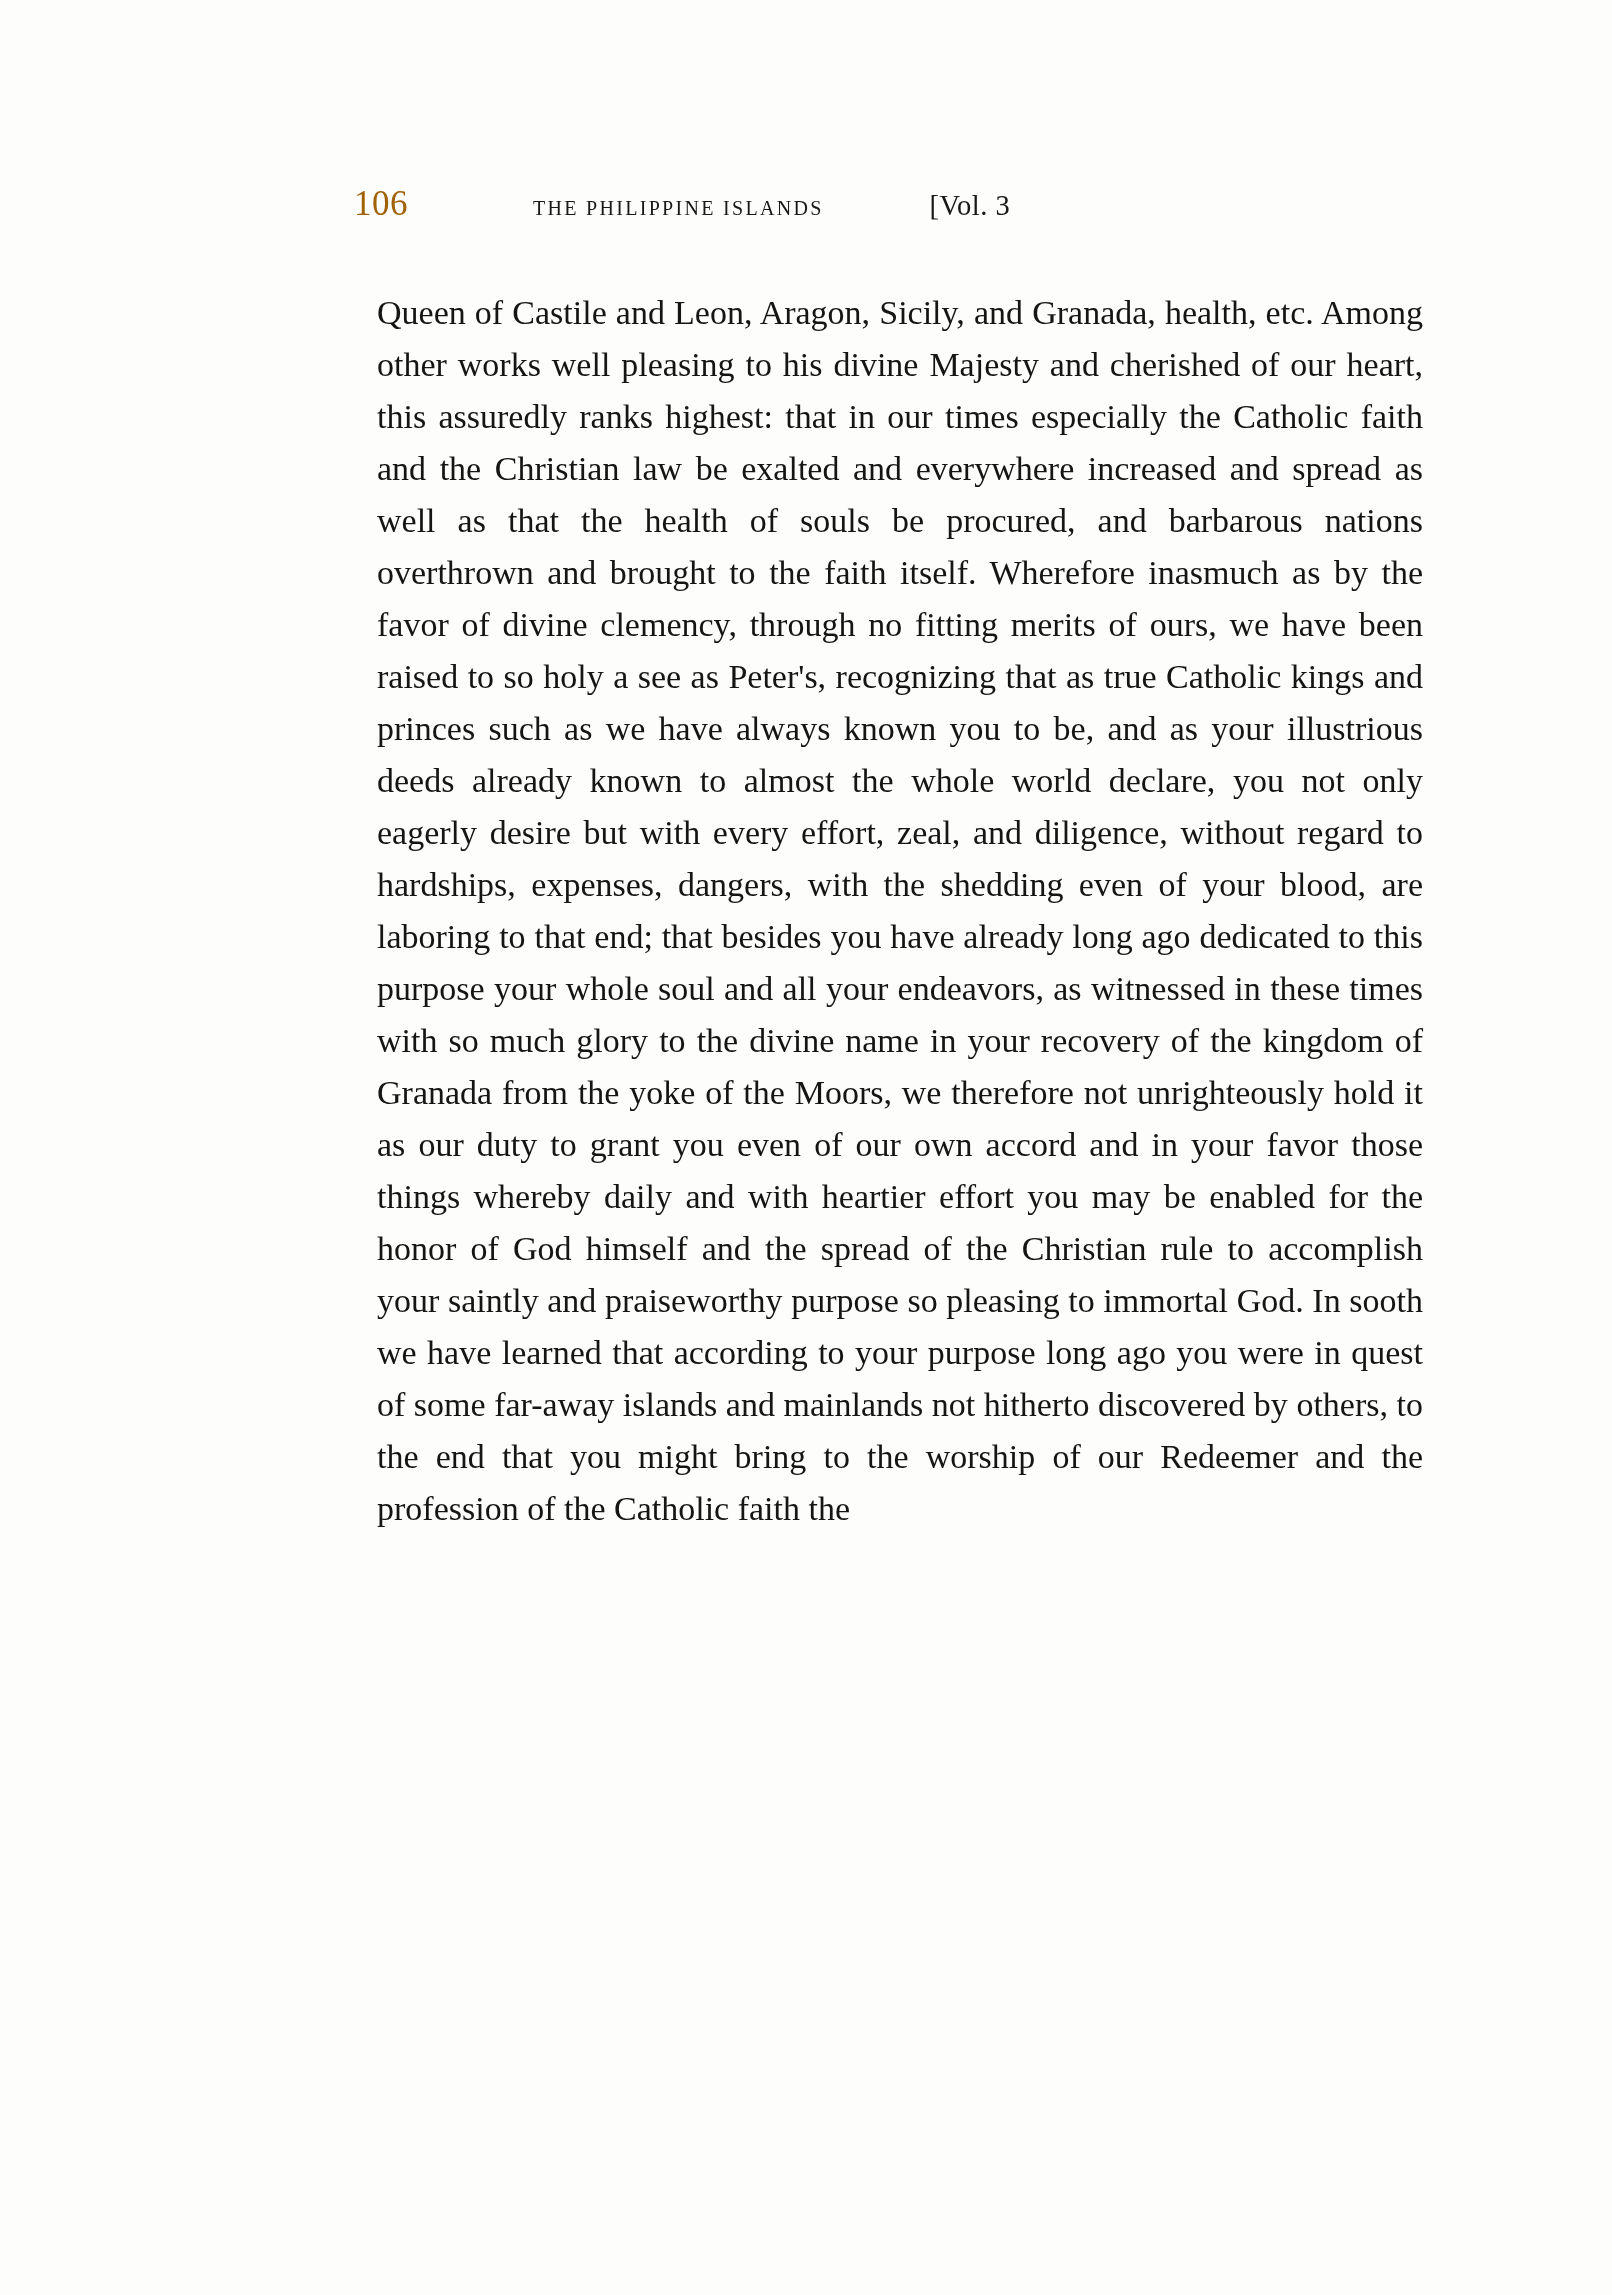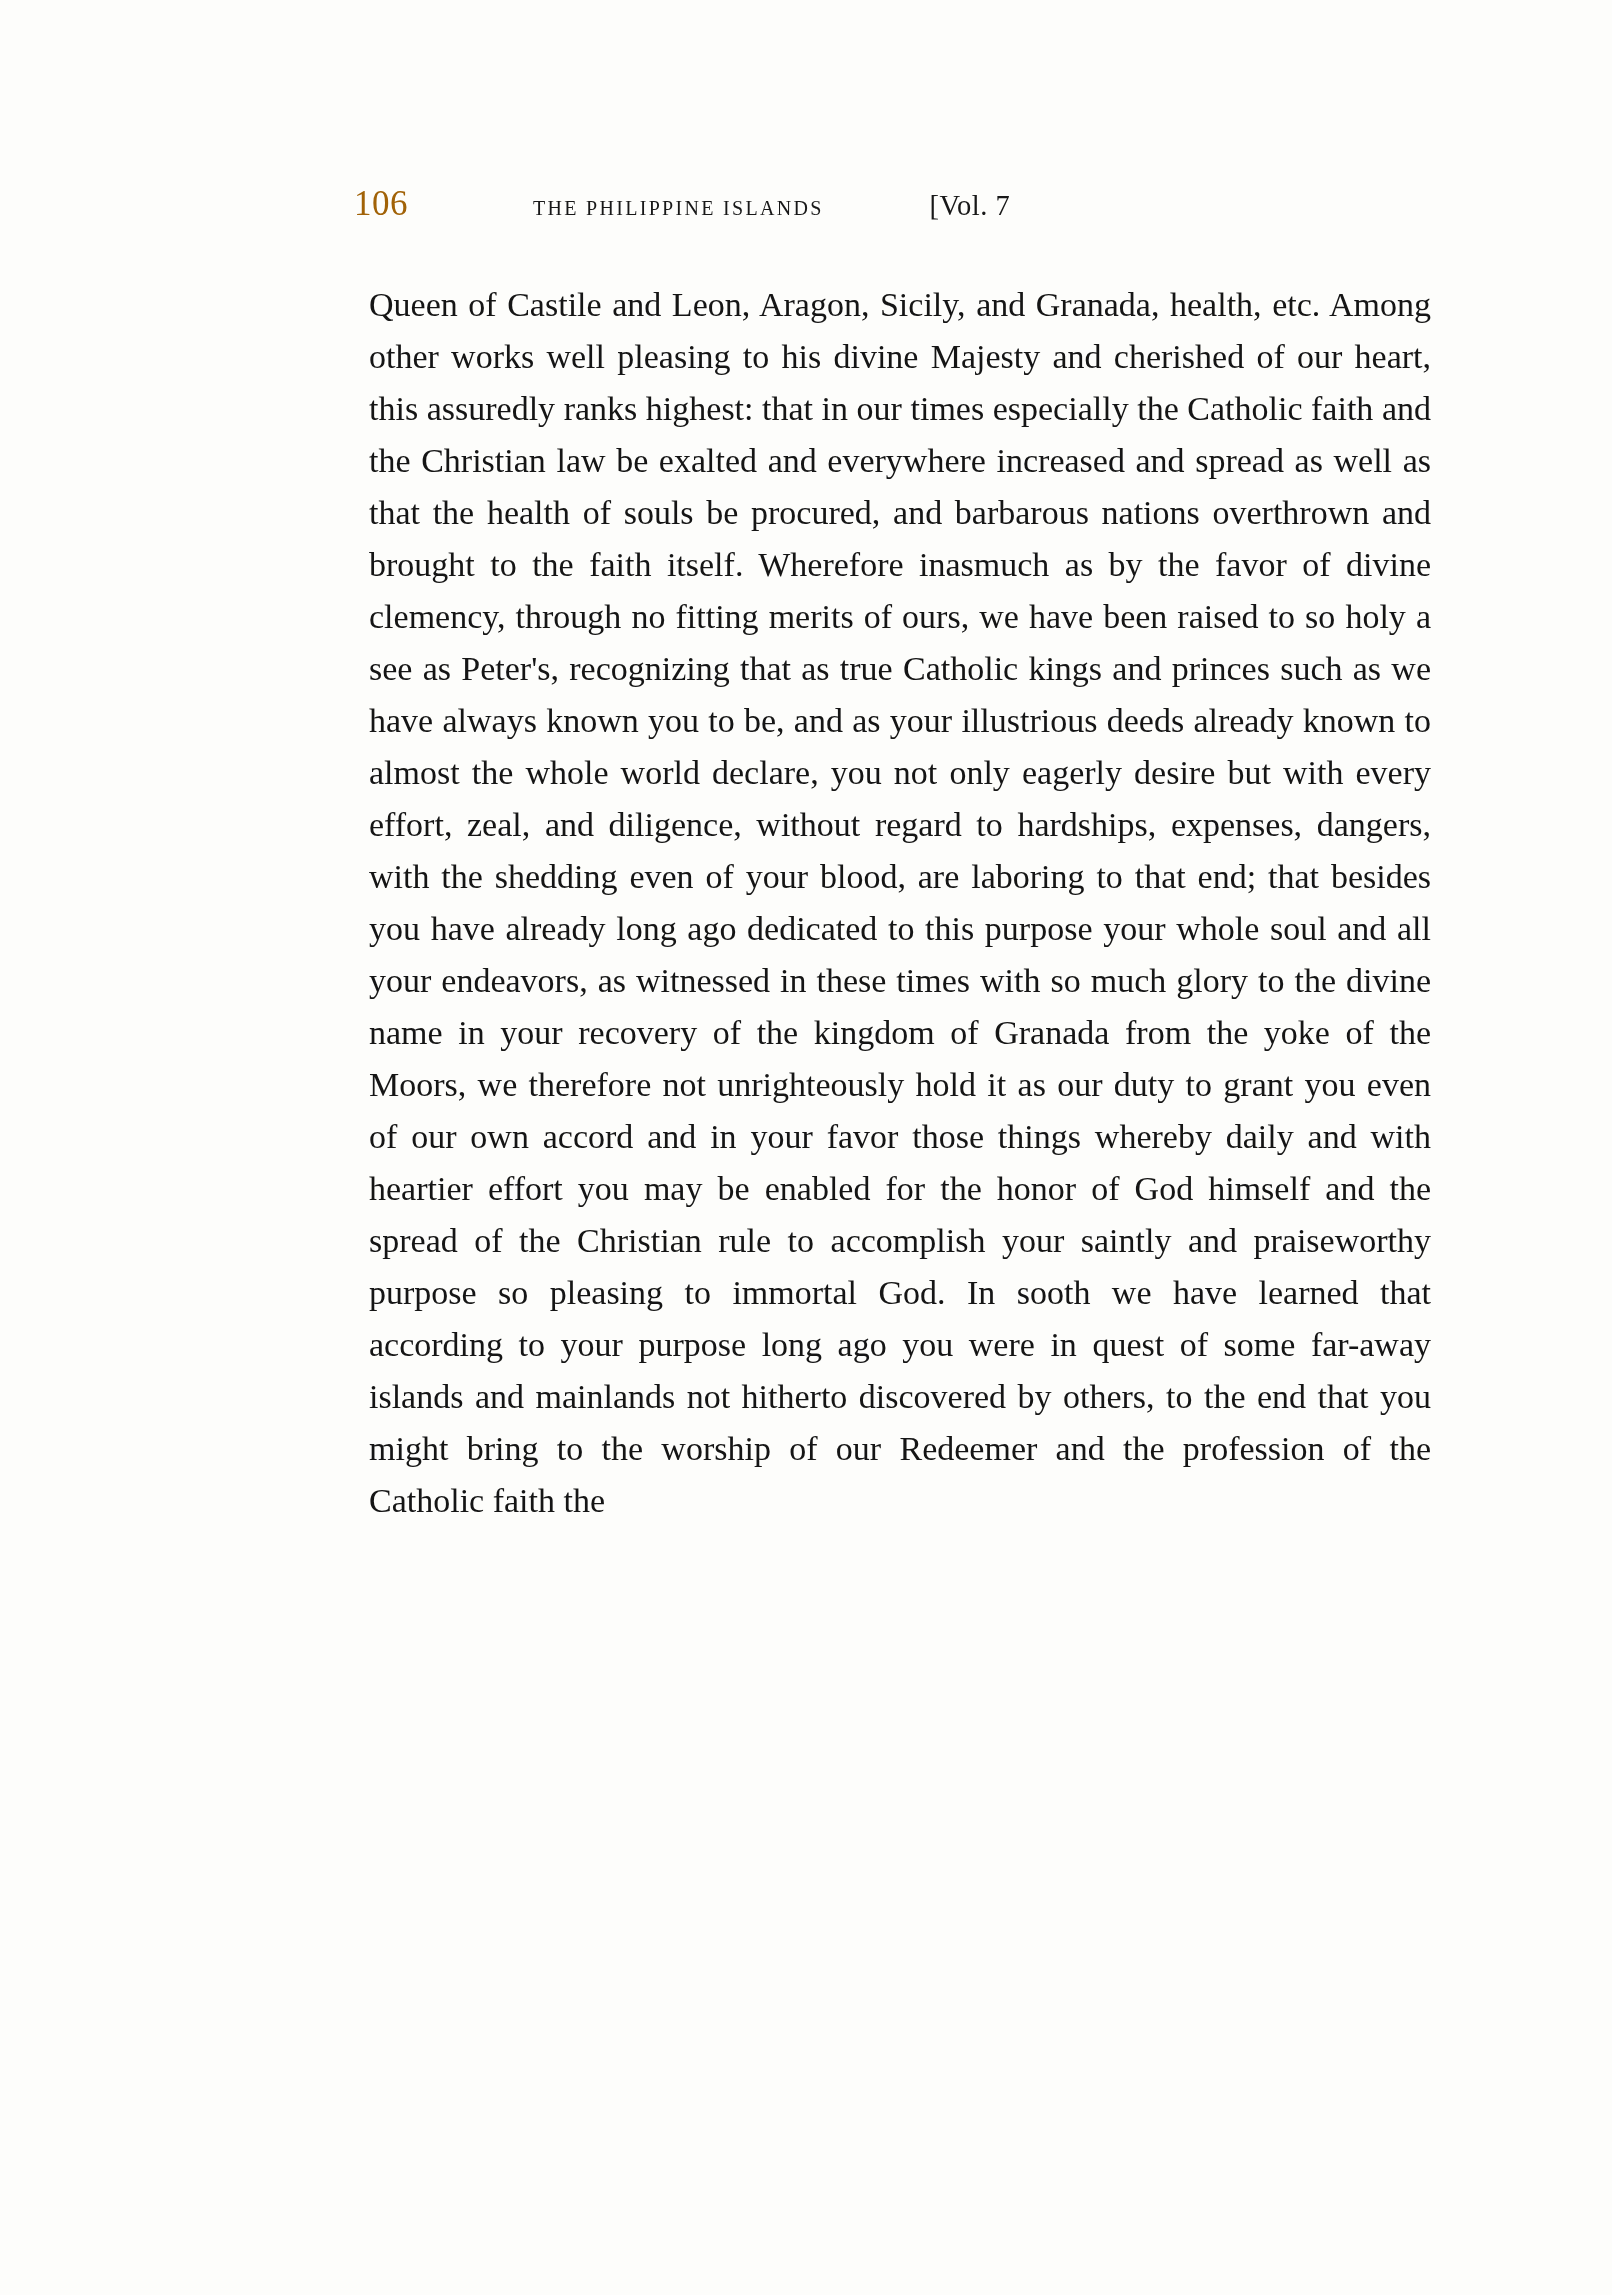--- a/index.html
+++ b/index.html
@@ -58,32 +58,32 @@
     top: 275px;
     width: 1070px;
     font-size: 34px;
     line-height: 52px;
     text-align: justify;
     text-justify: inter-word;
     color: #151515;
     hyphens: none;
   }
   .body-text p {
-    margin: 4px;
+    margin: 12px;
   }
 </style>
 </head>
 <body>
 
 <div class="page">
 
   <div class="header">
     <div class="folio">106</div>
     <div class="running-title">THE PHILIPPINE ISLANDS</div>
-    <div class="volume">[Vol. 7</div>
+    <div class="volume">[Vol. 3</div>
   </div>
 
   <div class="body-text">
     <p>Queen of Castile and Leon, Aragon, Sicily, and Granada, health, etc. Among other works well pleasing to his divine Majesty and cherished of our heart, this assuredly ranks highest: that in our times especially the Catholic faith and the Christian law be exalted and everywhere increased and spread as well as that the health of souls be procured, and barbarous nations overthrown and brought to the faith itself. Wherefore inasmuch as by the favor of divine clemency, through no fitting merits of ours, we have been raised to so holy a see as Peter's, recognizing that as true Catholic kings and princes such as we have always known you to be, and as your illustrious deeds already known to almost the whole world declare, you not only eagerly desire but with every effort, zeal, and diligence, without regard to hardships, expenses, dangers, with the shedding even of your blood, are laboring to that end; that besides you have already long ago dedicated to this purpose your whole soul and all your endeavors, as witnessed in these times with so much glory to the divine name in your recovery of the kingdom of Granada from the yoke of the Moors, we therefore not unrighteously hold it as our duty to grant you even of our own accord and in your favor those things whereby daily and with heartier effort you may be enabled for the honor of God himself and the spread of the Christian rule to accomplish your saintly and praiseworthy purpose so pleasing to immortal God. In sooth we have learned that according to your purpose long ago you were in quest of some far-away islands and mainlands not hitherto discovered by others, to the end that you might bring to the worship of our Redeemer and the profession of the Catholic faith the</p>
   </div>
 
 </div>
 
 
 </body></html>

